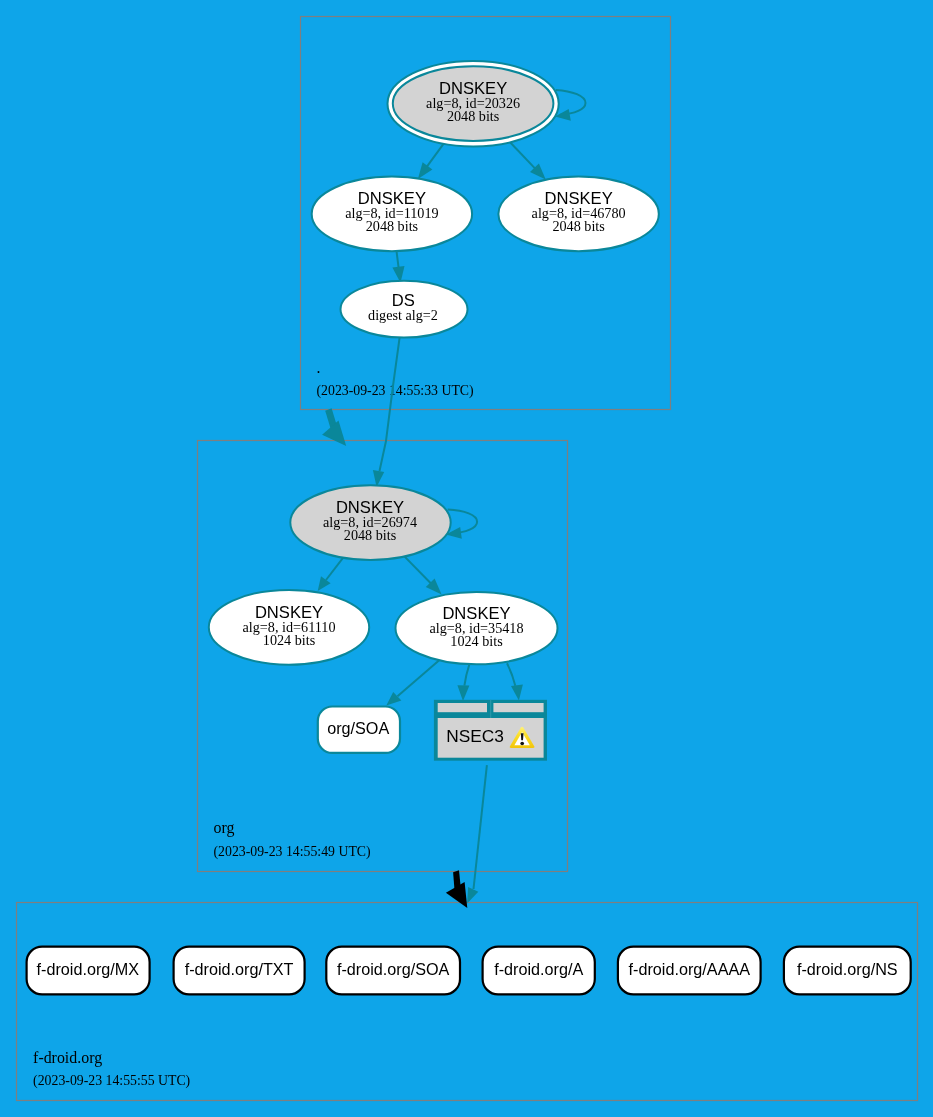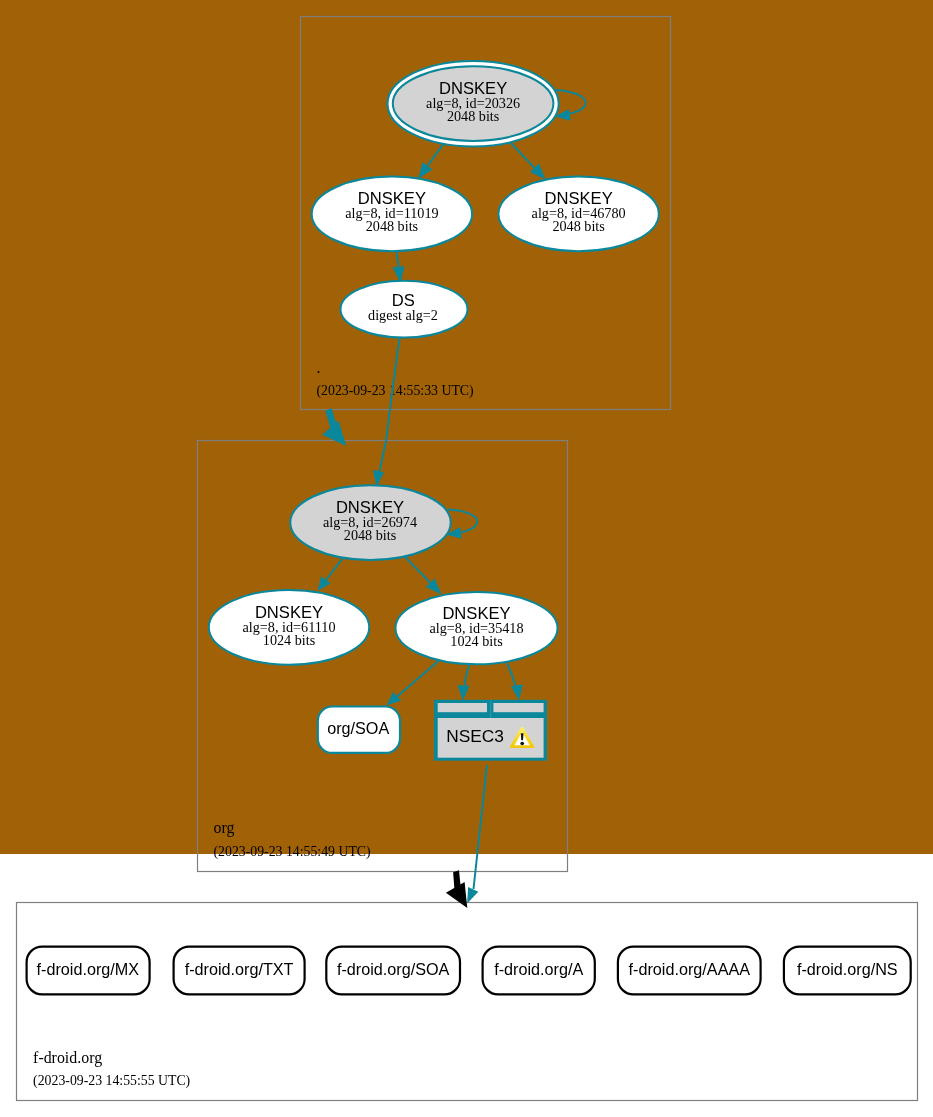--- a/index.html
+++ b/index.html
@@ -1,18 +1,18 @@
 <!DOCTYPE html>
 <html><head>
 <meta charset="utf-8">
 <title>DNSSEC Authentication Chain</title>
 <style>
   html,body{margin:0;padding:0;background:#ffffff;}
   body{width:933px;height:1117px;overflow:hidden;font-family:"Liberation Serif",serif;}
-  #stage{position:relative;width:933px;height:854px;background:#a16207;}
+  #stage{position:relative;width:933px;height:1117px;background:#0ea5e9;}
   #chart{position:absolute;left:0;top:0;}
   .zone-box{fill:none;stroke:#7f7f7f;stroke-width:1.2;}
   .ell{stroke:#0a879a;stroke-width:2;}
   .ell-w{fill:#ffffff;}
   .ell-g{fill:#d3d3d3;}
   .edge{fill:none;stroke:#0a879a;stroke-width:2;stroke-linecap:butt;}
   .ahead{fill:#0a879a;stroke:none;}
   .t-sans{font-family:"Liberation Sans",sans-serif;fill:#000000;font-size:16.6px;}
   .t-sans2{font-family:"Liberation Sans",sans-serif;fill:#000000;font-size:16.2px;}
   .t-sans3{font-family:"Liberation Sans",sans-serif;fill:#000000;font-size:17.3px;}

